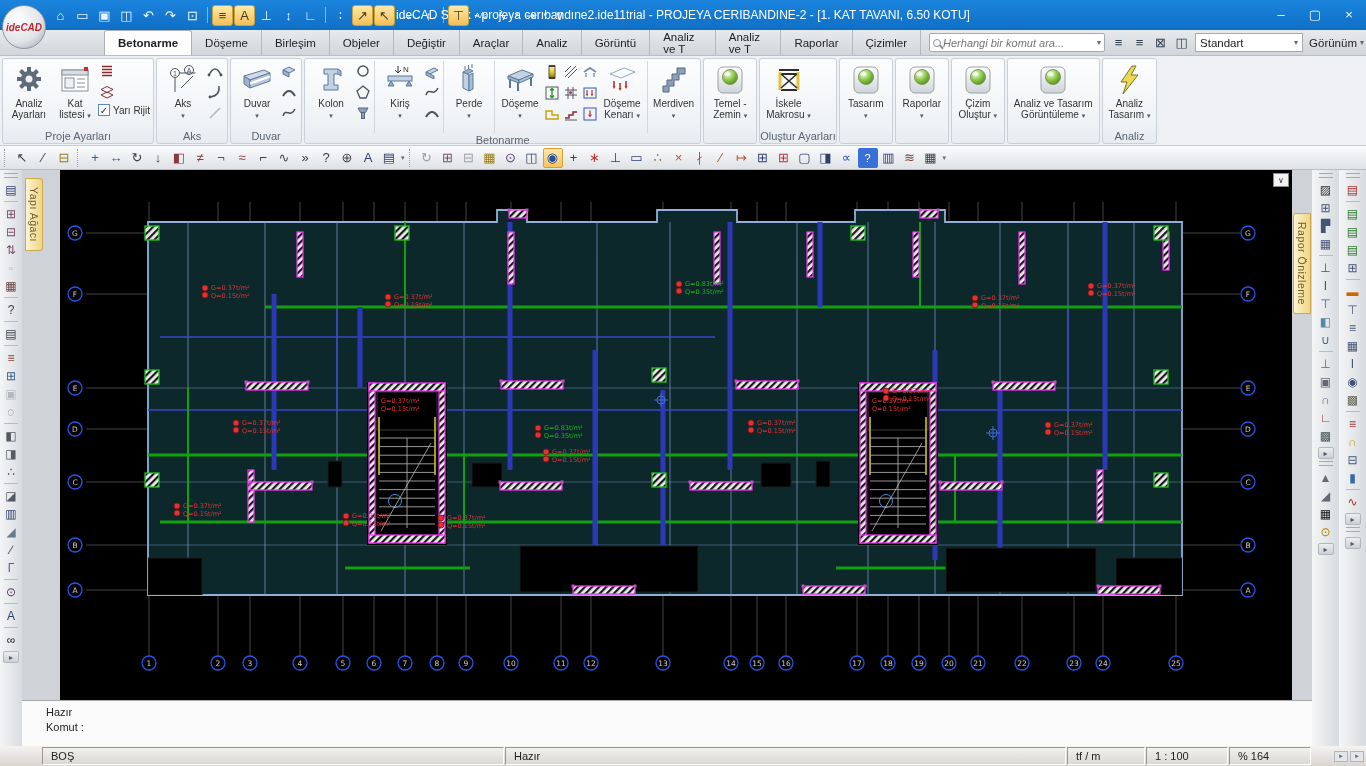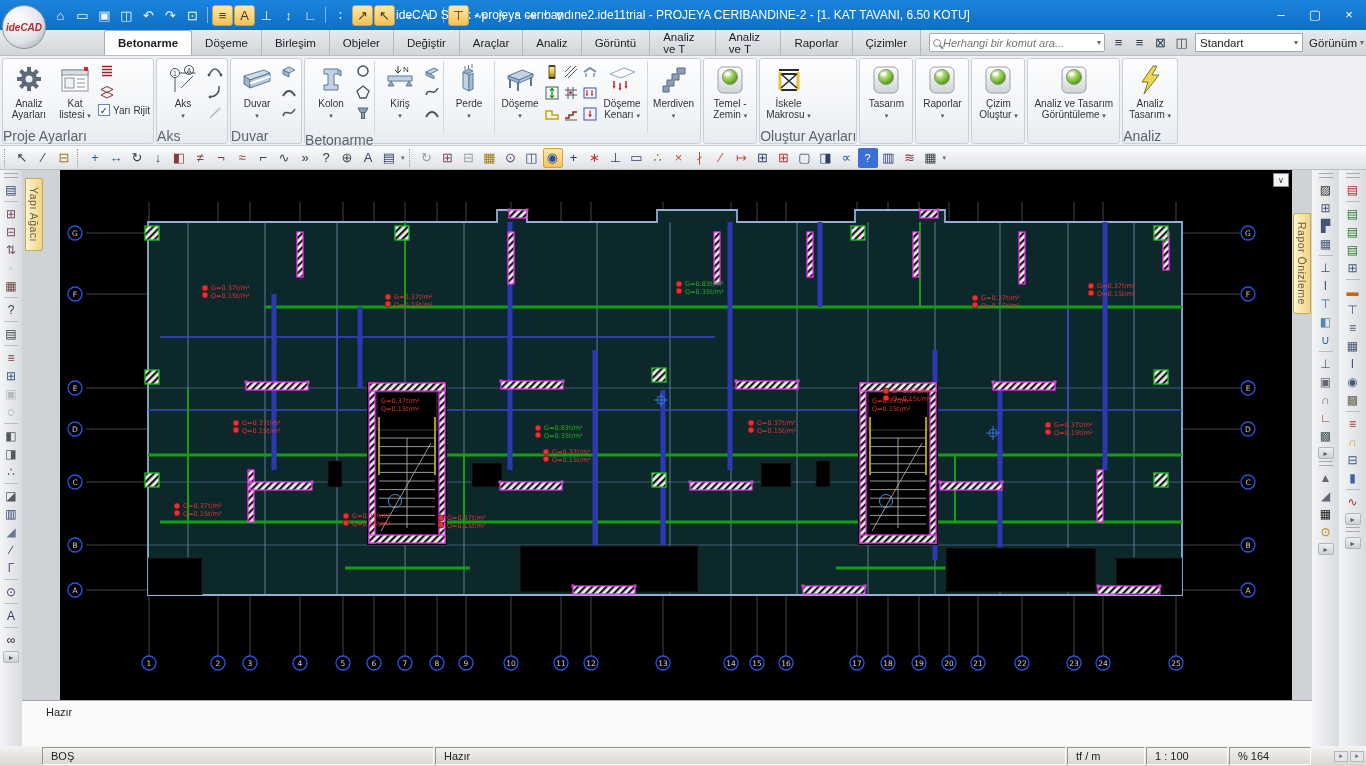--- a/index.html
+++ b/index.html
@@ -48,21 +48,21 @@
   .combo{display:flex;align-items:center;width:108px;height:19px;background:#fff;
     border:1px solid #a5aab2;font-size:11.5px;color:#222;padding:0 4px;justify-content:space-between;}
   .menulbl{font-size:11.5px;color:#222;display:flex;align-items:center;gap:3px;padding:0 2px;}
 
   
   .ribbon{position:absolute;left:0;top:56px;width:1366px;height:90px;background:#eef0f3;
     border-bottom:1px solid #c5cbd2;display:flex;gap:2px;padding:2px 2px 0 2px;overflow:hidden;}
   .panel{height:86px;border:1px solid #c9d0d8;border-radius:3px;
     background:linear-gradient(#fdfdfe,#f0f3f6 72%,#e7ecf1);display:flex;flex-direction:column;flex:none;}
   .pbody{flex:1;display:flex;align-items:flex-start;padding:2px 3px 0 3px;}
-  .plabel{height:15px;text-align:left;font-size:14px;color:#5a6570;line-height:14px;}
+  .plabel{height:15px;text-align:center;font-size:11px;color:#5a6570;line-height:14px;}
   .rbig{display:flex;flex-direction:column;align-items:center;min-width:46px;padding:1px 3px;height:68px;}
   .rbig .ricn{height:36px;display:flex;align-items:center;justify-content:center;}
   .rbig .ricn svg{width:32px;height:32px;}
   .rlab{font-size:10px;line-height:11px;text-align:center;color:#333;white-space:nowrap;}
   .rlab .dd{font-size:7px;color:#556;}
   .rcol{display:flex;flex-direction:column;justify-content:flex-start;gap:3px;height:66px;padding-top:1px;}
   .rsm{width:18px;height:18px;display:flex;align-items:center;justify-content:center;}
   .rsm svg{width:16px;height:16px;}
   .rcheck{display:flex;align-items:center;gap:3px;font-size:10px;color:#333;white-space:nowrap;}
   .cbx{width:12px;height:12px;border:1px solid #5a8ac0;background:#fff;font-size:10px;
@@ -1111,24 +1111,25 @@
         <text x="1043" y="495.6" text-anchor="middle" font-size="7.5" fill="#cfcfcf" font-family="DejaVu Sans">24</text>
         <circle cx="1116" cy="493" r="7" fill="#000" stroke="#2a52e8" stroke-width="1.3"></circle>
         <text x="1116" y="495.6" text-anchor="middle" font-size="7.5" fill="#cfcfcf" font-family="DejaVu Sans">25</text>
       </g>
     </svg>
   <div class="viewbtn">∨</div>
 </div>
 
 <div class="cmdarea">
   <div class="cmdline">Hazır</div>
+  <div class="cmdline">Komut :</div>
 </div>
 <div class="statusbar">
   <div class="sspace"></div>
-  <div class="scell" style="width:392px;">BOŞ</div>
+  <div class="scell" style="width:462px;">BOŞ</div>
   <div class="scell" style="flex:1;">Hazır</div>
   <div class="scell" style="width:78px;">tf / m</div>
   <div class="scell" style="width:82px;">1 : 100</div>
   <div class="scell" style="width:82px;">% 164</div>
   <div class="scorner">
     <span class="cexp">▸</span>
     <span class="cexp">▸</span>
   </div>
 </div>
 

